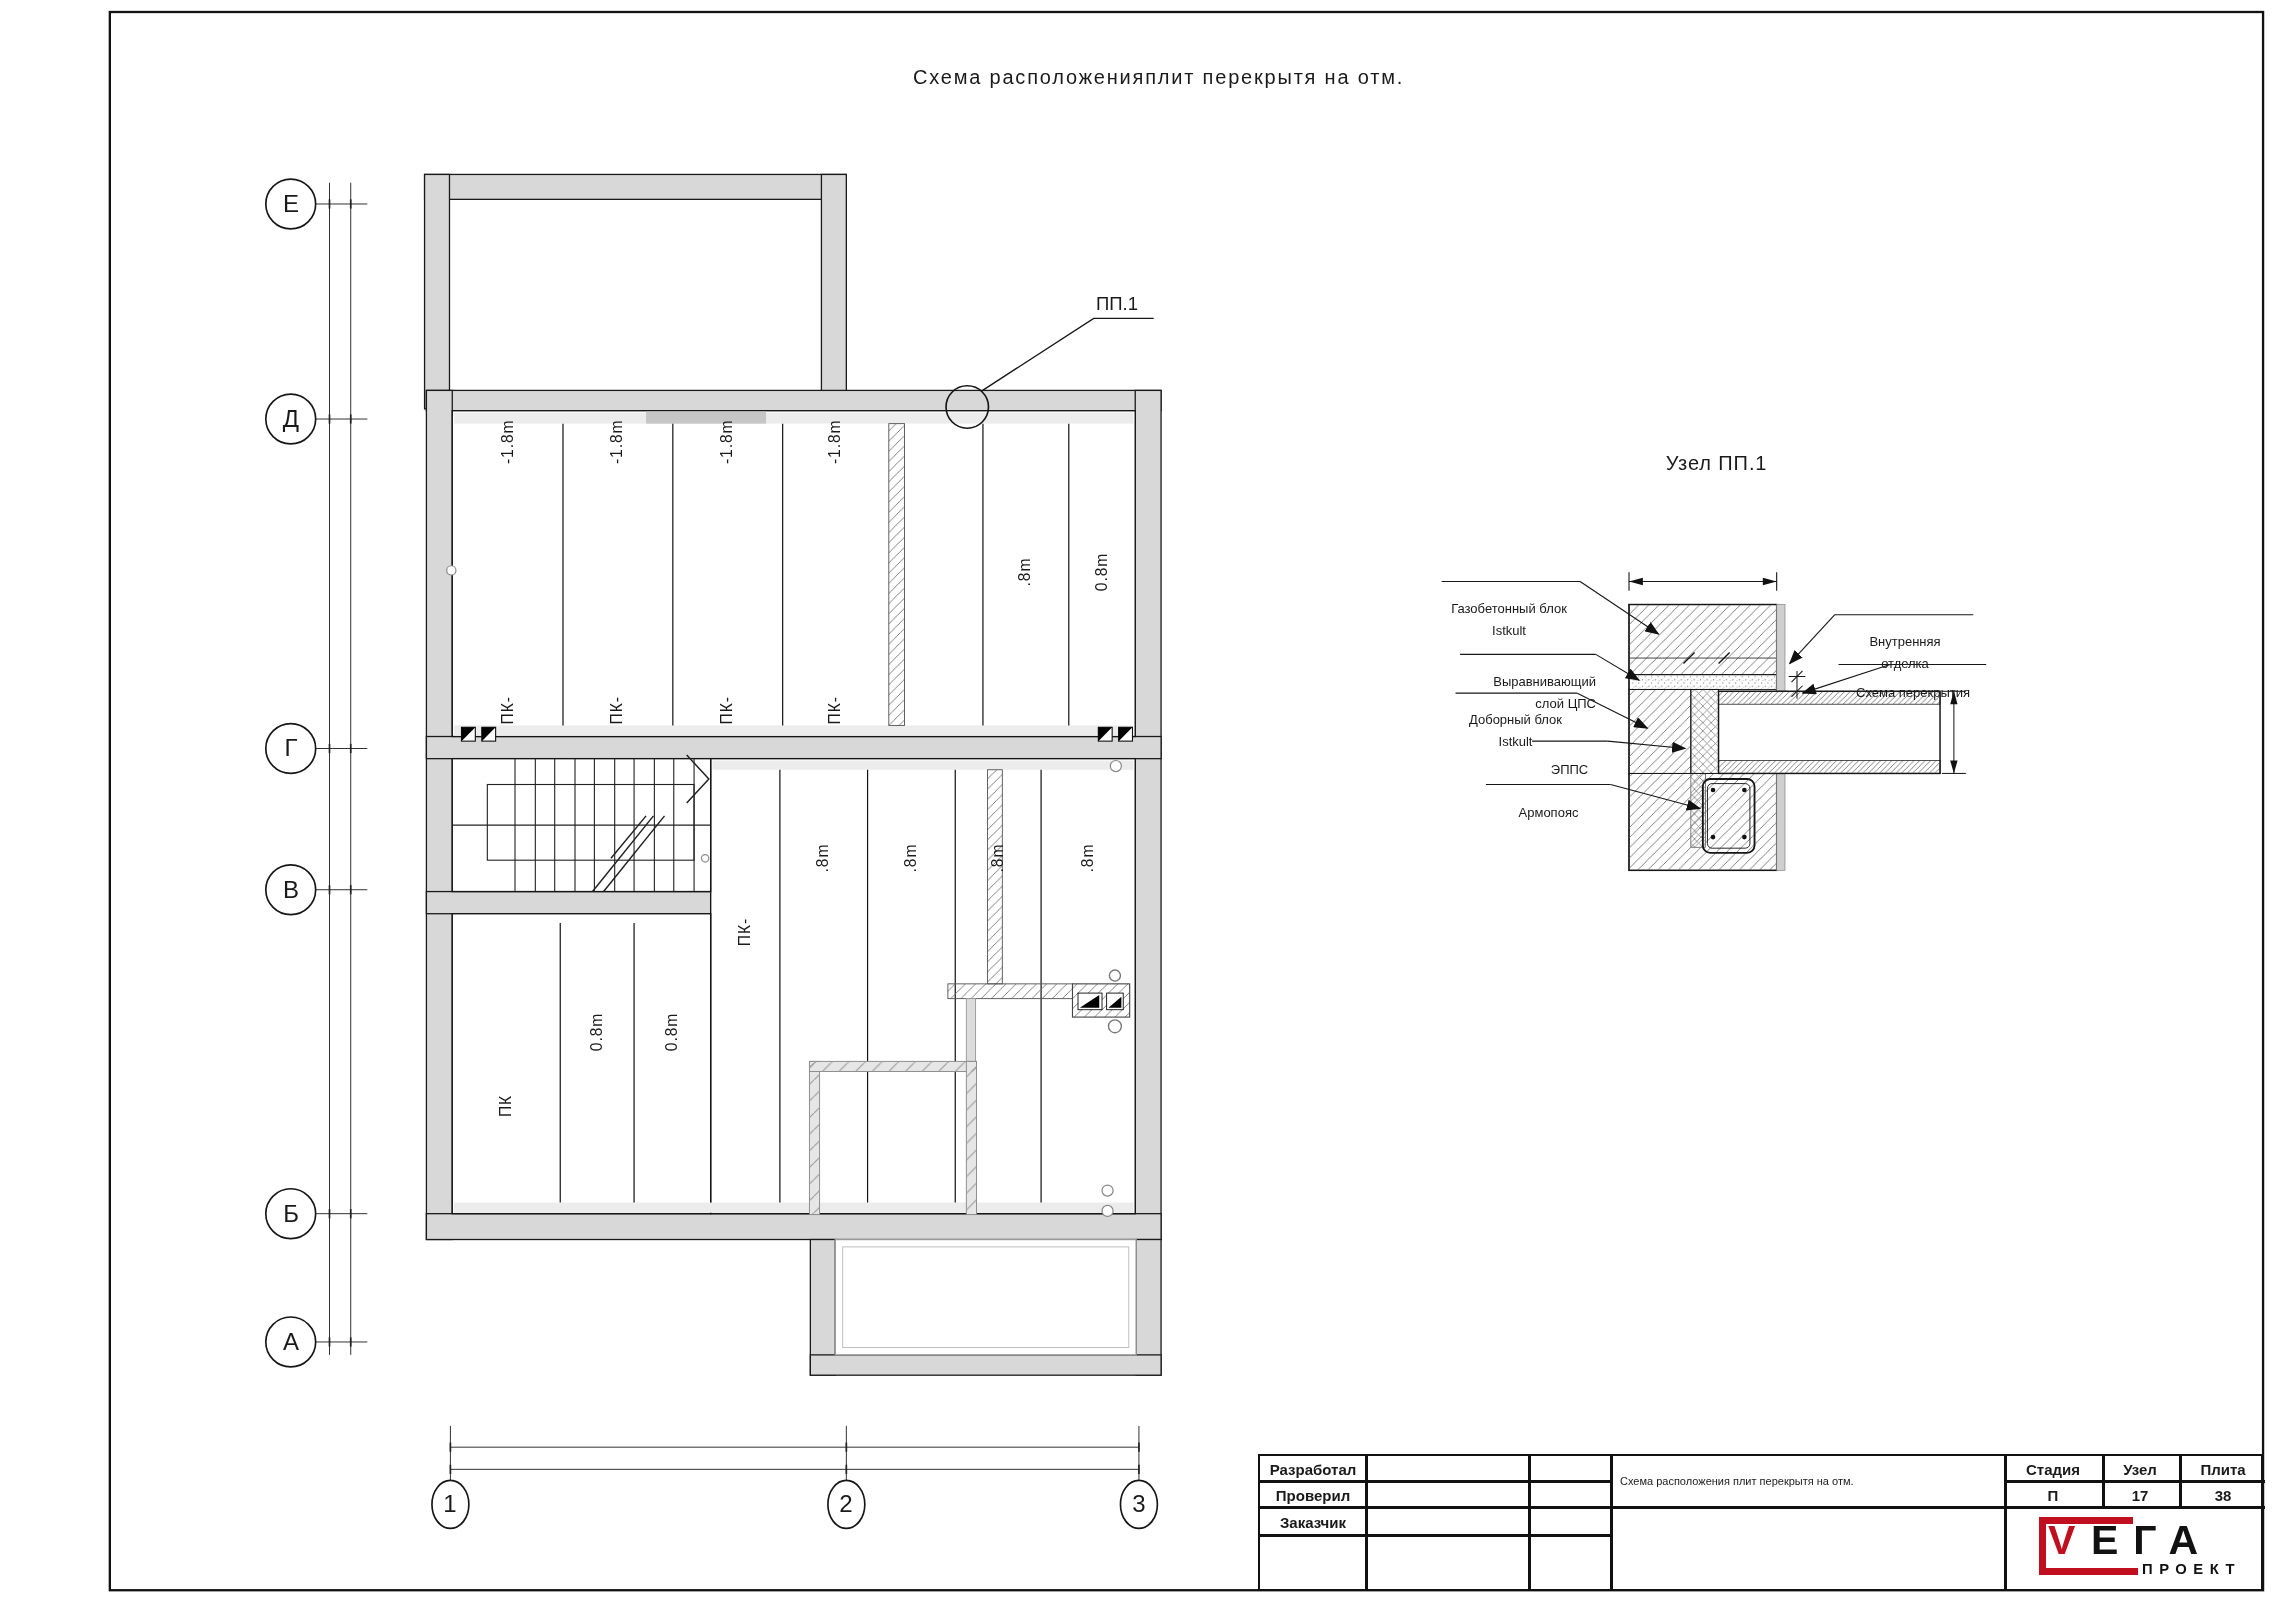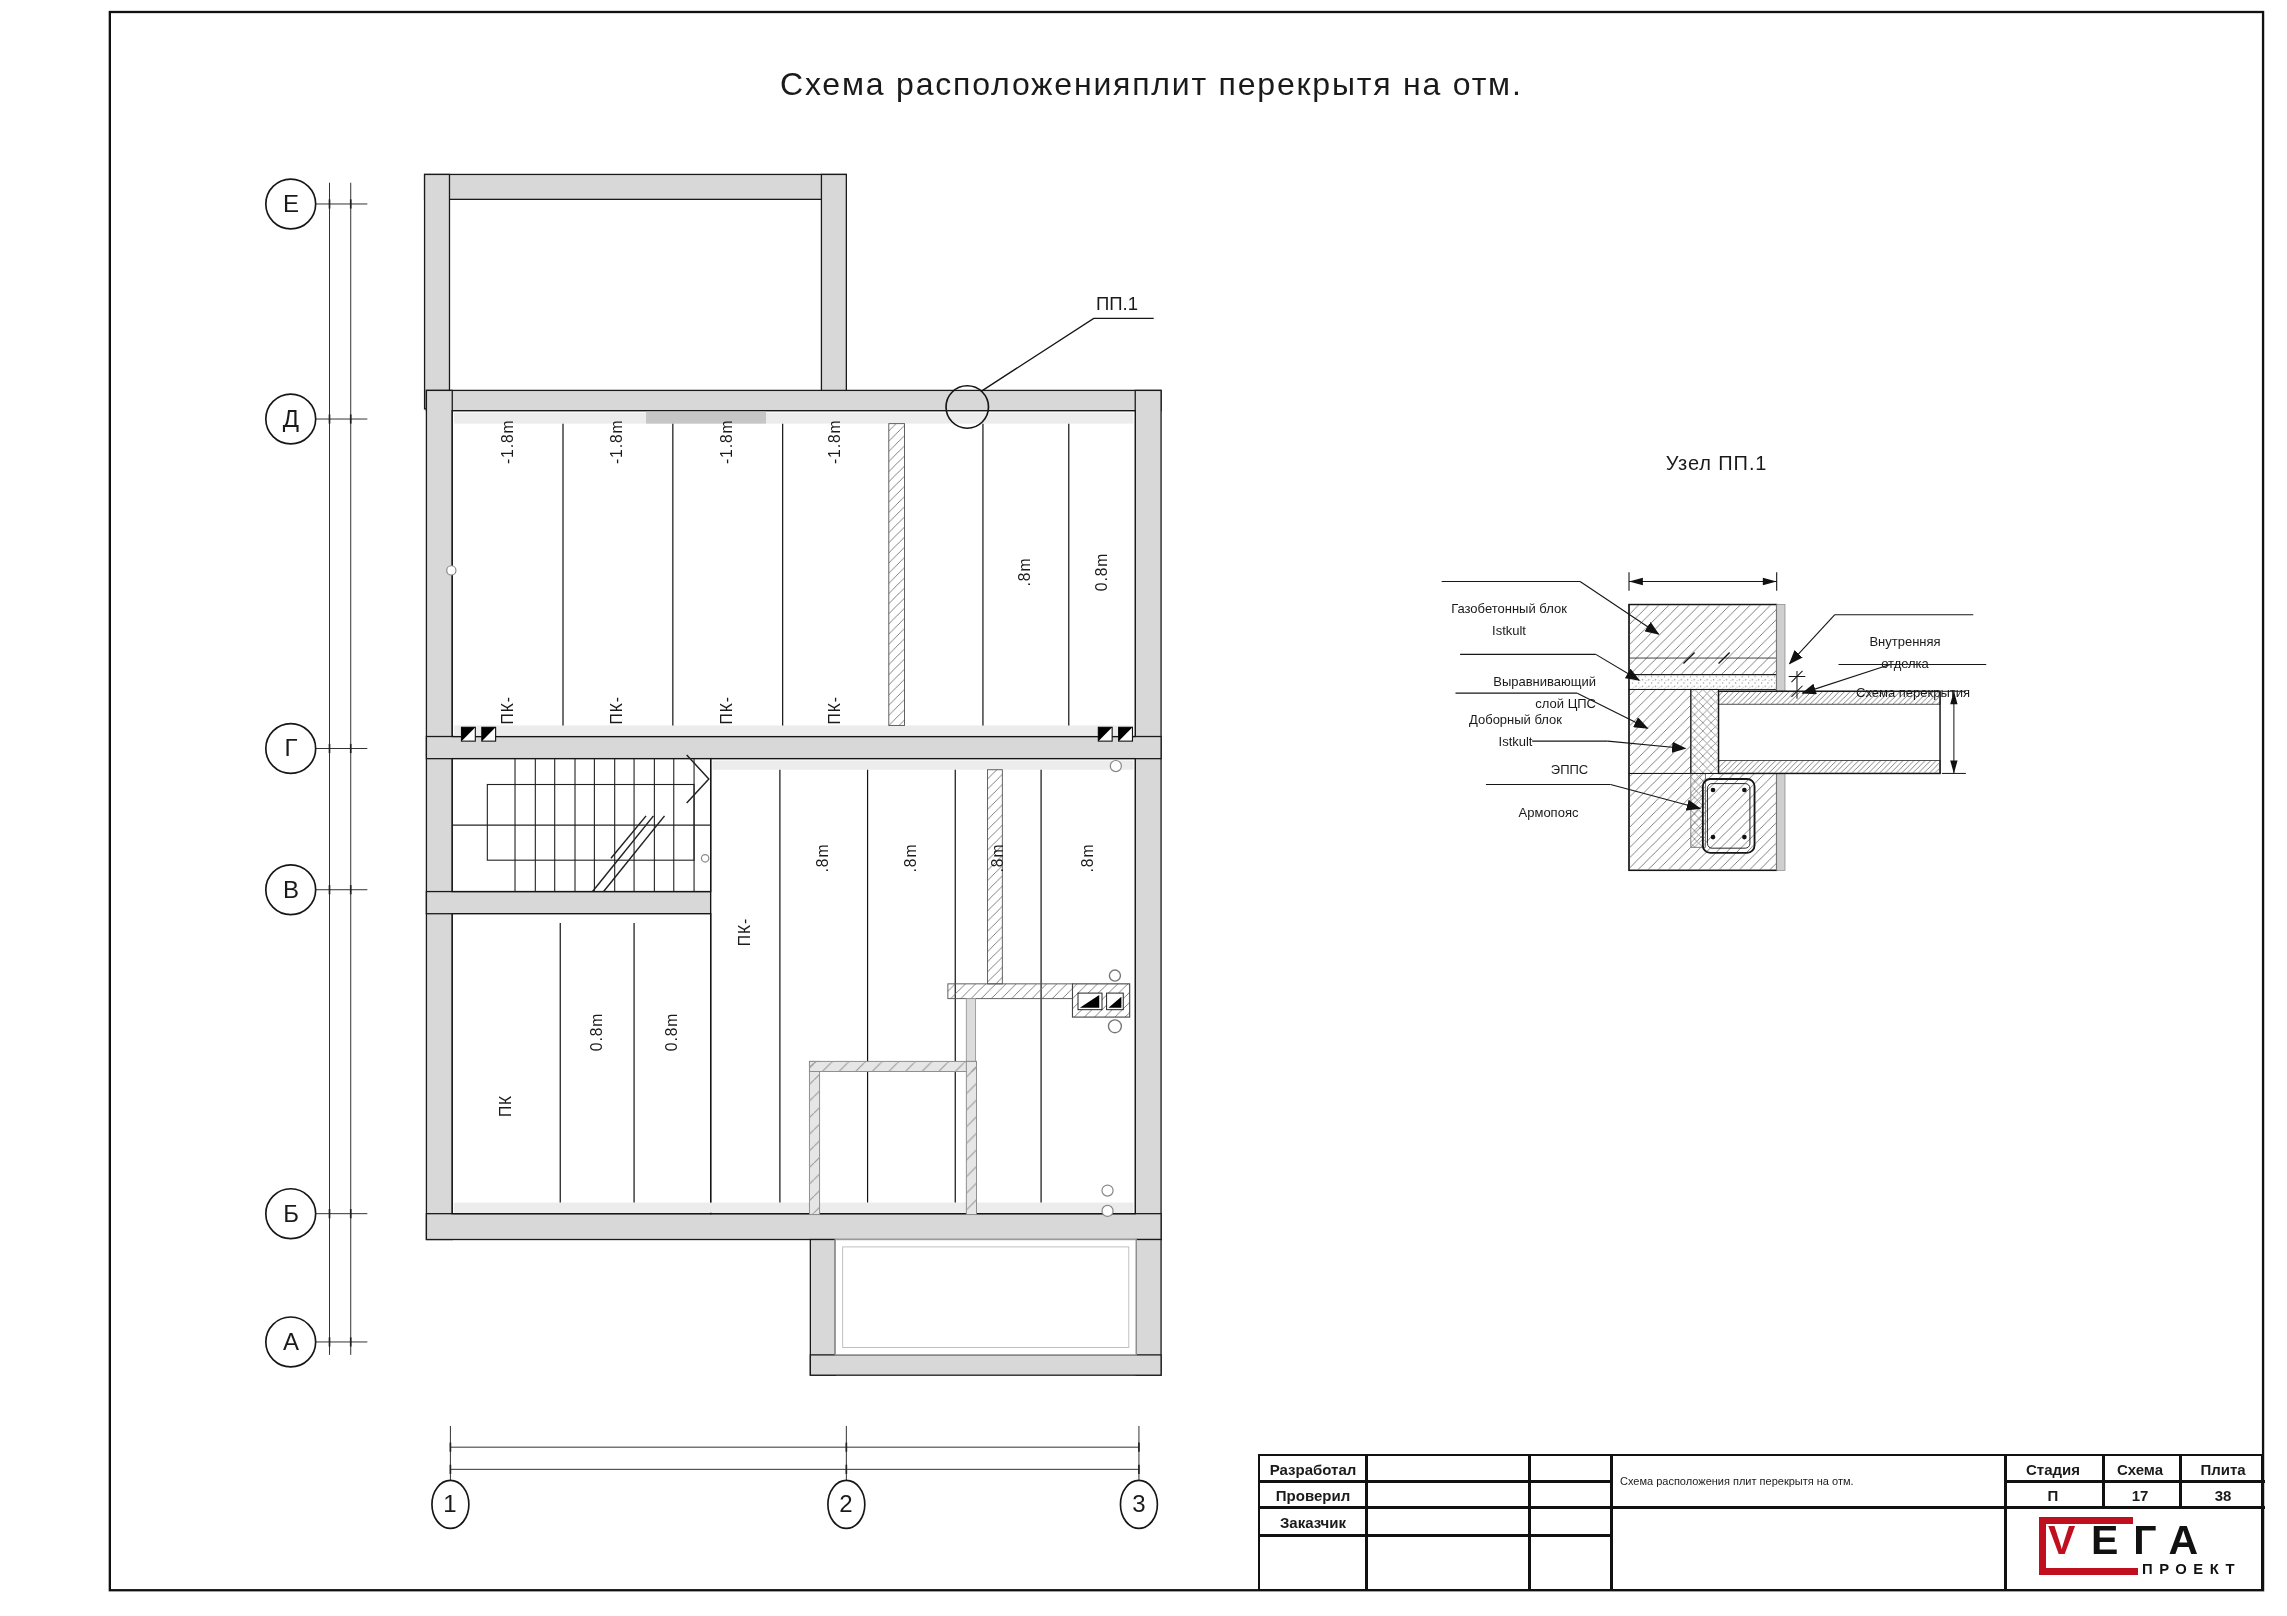--- a/index.html
+++ b/index.html
@@ -1,20 +1,20 @@
 <!DOCTYPE html>
 <html style="font-size:14.8px"><head>
 <meta charset="utf-8">
 <style>
   html,body{margin:0;padding:0;background:#ffffff;}
   body{font-family:"Liberation Sans",sans-serif;color:#1a1a1a;}
   .sheet{position:relative;width:2288px;height:1617px;background:#ffffff;overflow:hidden;}
   svg.lines{position:absolute;left:0;top:0;}
   .t{position:absolute;white-space:nowrap;}
-  .page-title{font-size:32px;letter-spacing:1.8px;width:757px;}
+  .page-title{font-size:20px;letter-spacing:1.8px;text-align:center;width:757px;}
   .ax{font-size:24px;transform:translate(-50%,-50%);}
   .vslab{position:absolute;display:flex;justify-content:space-between;width:305px;
          transform:translate(-50%,-50%) rotate(-90deg);font-size:15.7px;letter-spacing:0.9px;}
   .vlab{position:absolute;transform:translate(-50%,-50%) rotate(-90deg);font-size:15.7px;letter-spacing:0.9px;white-space:nowrap;}
   .callout-txt{font-size:18.5px;}
   .d-title{font-size:20px;text-align:center;width:185px;letter-spacing:0.9px;}
   .dl{position:absolute;font-size:13px;line-height:22px;text-align:center;margin-top:42px;}
   .dl span{display:block;}
   
   .tb{position:absolute;left:1258px;top:1454px;width:1005px;height:137px;border:2.8px solid #111;box-sizing:border-box;background:#fff;}
@@ -393,21 +393,21 @@
   <div class="h" style="left:0;width:1005px;top:50px;"></div>
   <div class="h" style="left:0;width:350px;top:78px;"></div>
 
   <div class="tbt" style="left:53px;top:13px;">Разработал</div>
   <div class="tbt" style="left:53px;top:39px;">Проверил</div>
   <div class="tbt" style="left:53px;top:66px;">Заказчик</div>
 
   <div class="doc-title">Схема расположения плит перекрытя на отм.</div>
 
   <div class="tbt" style="left:793px;top:13px;">Стадия</div>
-  <div class="tbt" style="left:880px;top:13px;">Схема</div>
+  <div class="tbt" style="left:880px;top:13px;">Узел</div>
   <div class="tbt" style="left:963px;top:13px;">Плита</div>
   <div class="tbt" style="left:793px;top:39px;">П</div>
   <div class="tbt" style="left:880px;top:39px;">17</div>
   <div class="tbt" style="left:963px;top:39px;">38</div>
 
   <div class="logo">
     <div class="bar" style="left:35px;top:11px;width:94px;height:6.5px;"></div>
     <div class="bar" style="left:35px;top:11px;width:6.5px;height:57px;"></div>
     <div class="bar" style="left:35px;top:62px;width:99px;height:6.5px;"></div>
     <span class="v-letter">V</span>

